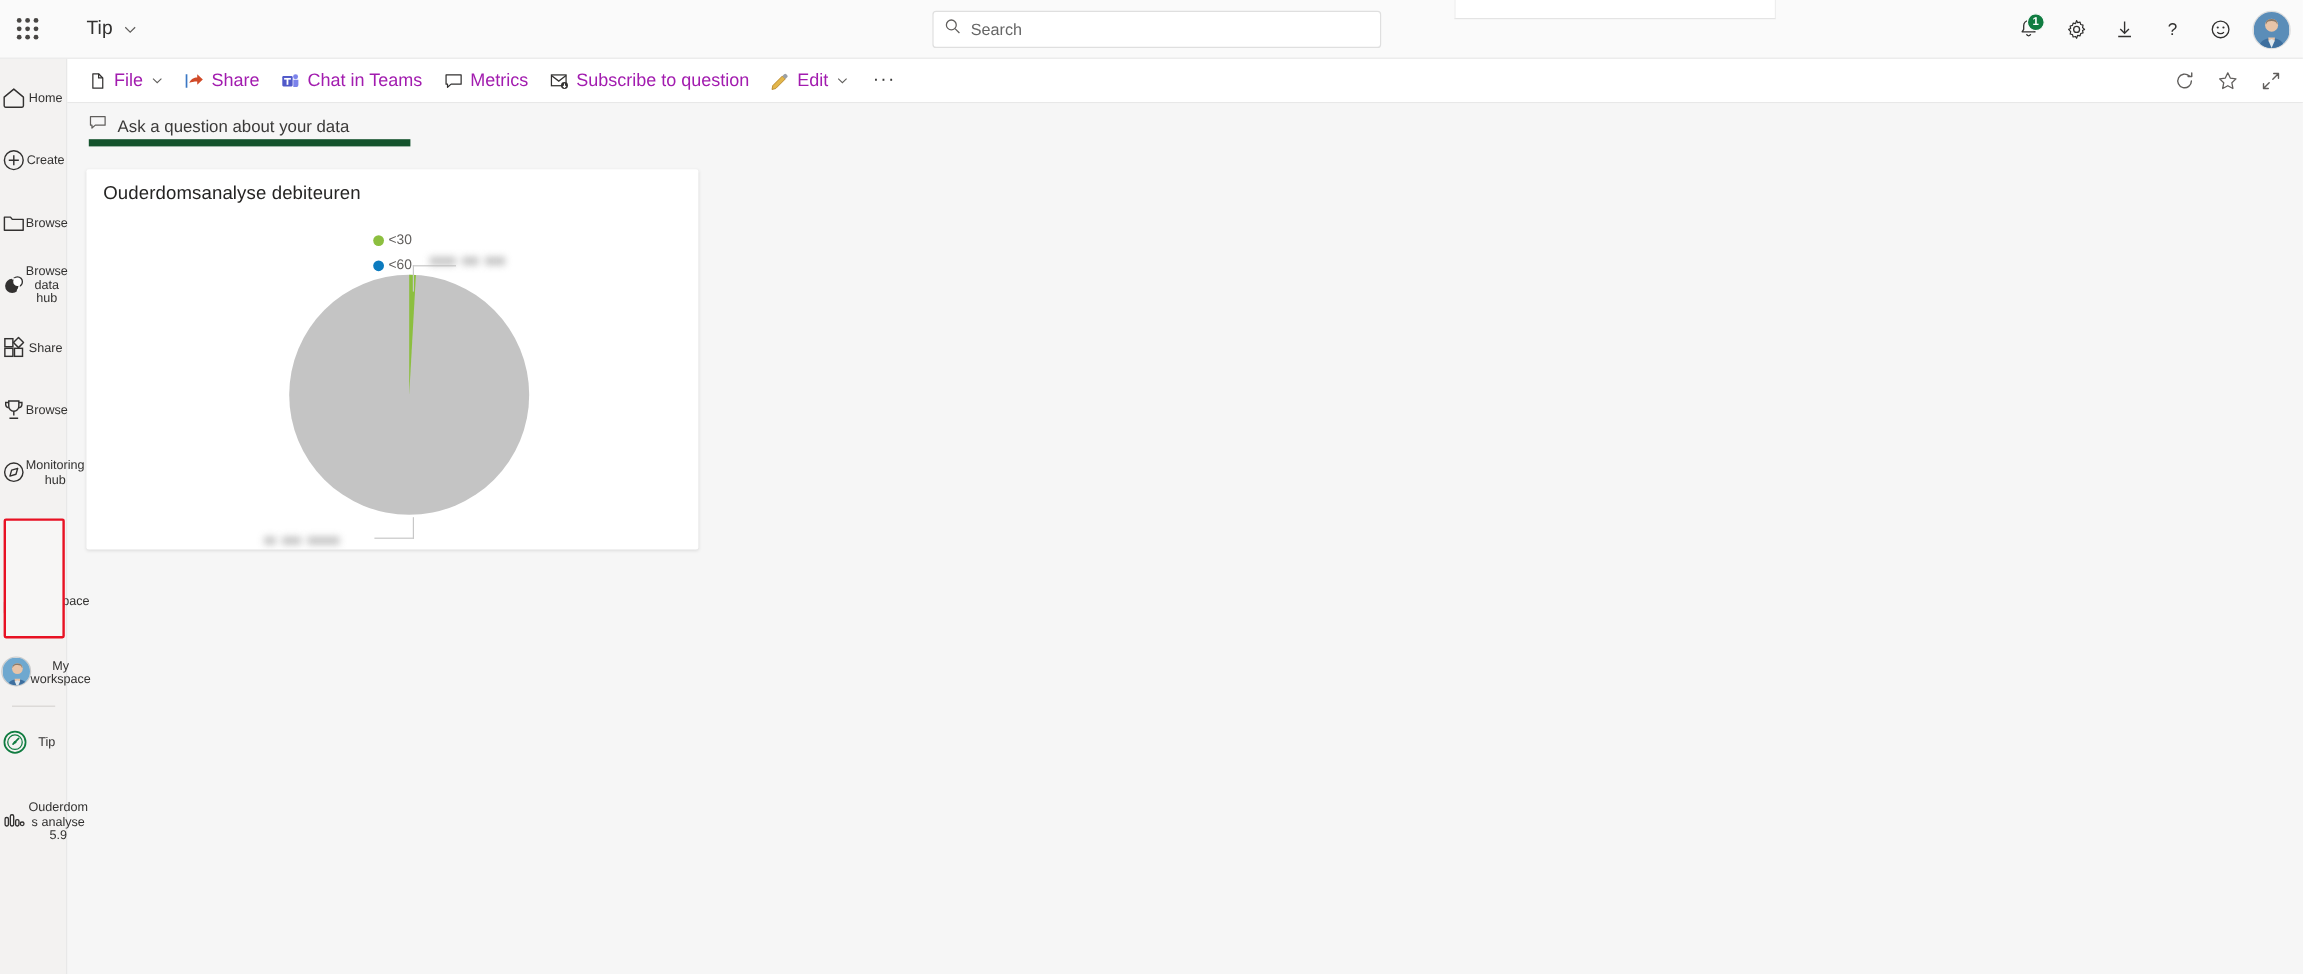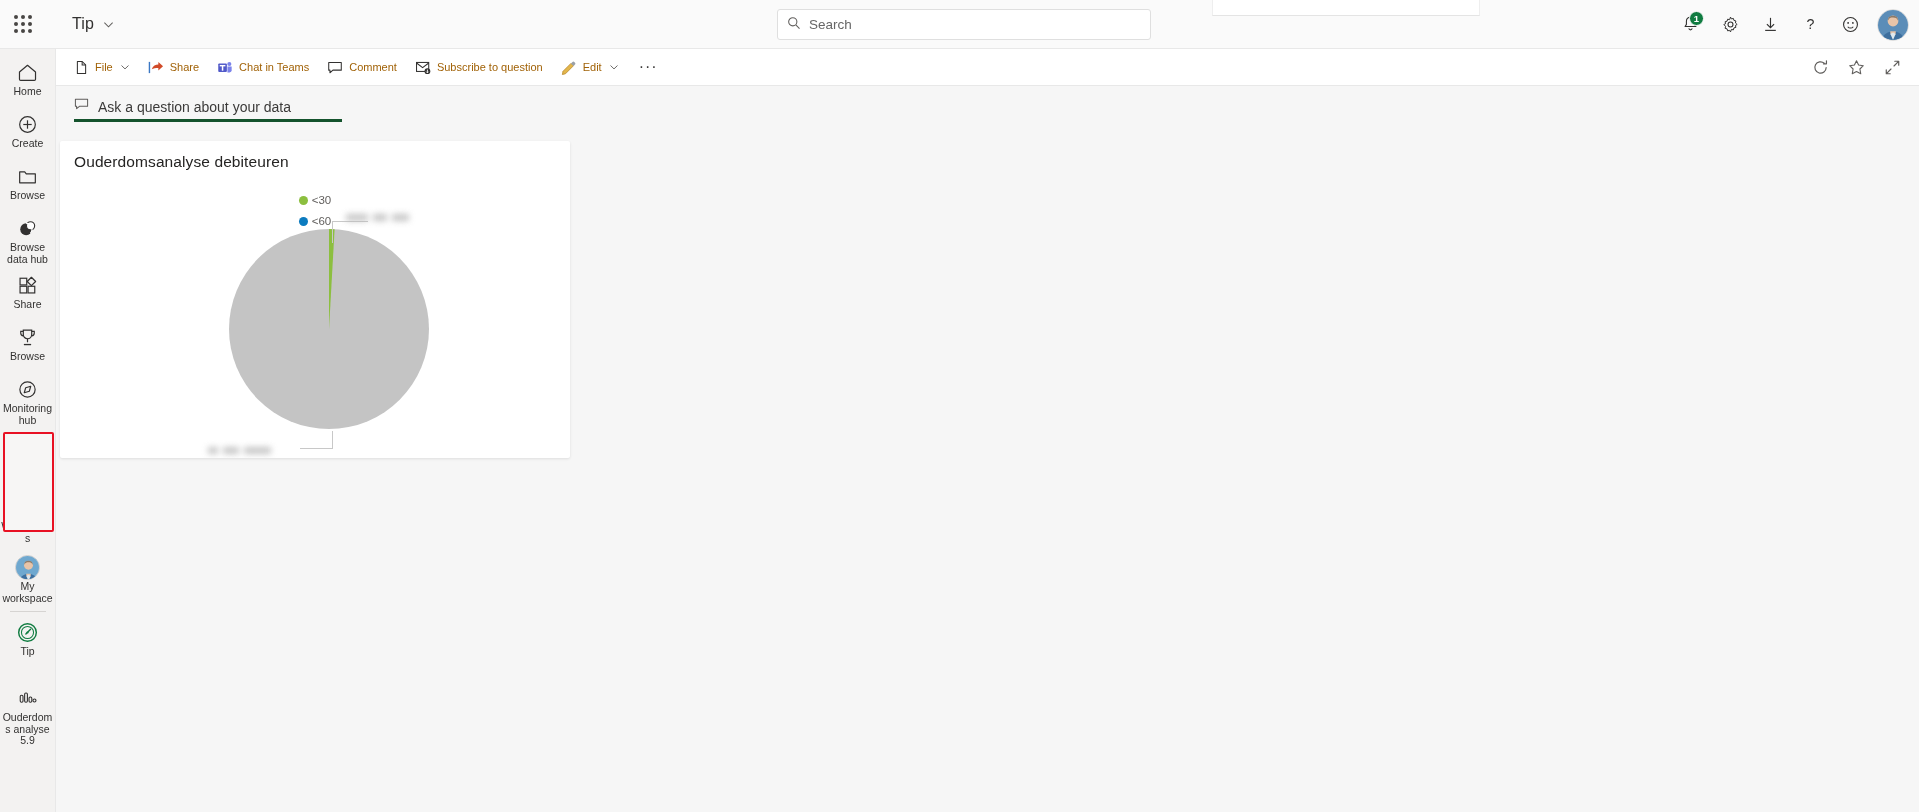--- a/index.html
+++ b/index.html
@@ -74,21 +74,21 @@
   }
 
   
   #leftnav {
     position: absolute; left: 0; top: 49px; width: 56px; height: 763px;
     background: #f3f2f1; border-right: 1px solid #e8e8e8;
     display: flex; flex-direction: column; align-items: center;
     padding-top: 6px; z-index: 30;
   }
   .nav-item {
-    width: 54px; min-height: 52px; display: flex; flex-direction: column;
+    width: 54px; min-height: 52px; display: flex; 
     align-items: center; justify-content: flex-start; cursor: pointer;
     padding-top: 6px; padding-bottom: 3px;
   }
   .nav-ico { height: 22px; display: flex; align-items: center; justify-content: center; margin-bottom: 3px; }
   .nav-lbl {
     font-size: 10.5px; color: #323130; text-align: center;
     line-height: 11.5px; width: 54px; word-wrap: break-word;
   }
   .nav-sep { width: 36px; height: 1px; background: #d6d4d2; margin: 5px 0 3px 0; }
   #nav-highlight {
@@ -105,46 +105,46 @@
   #cmdbar {
     position: absolute; left: 56px; top: 49px; width: 1863px; height: 37px;
     background: #ffffff; border-bottom: 1px solid #e8e8e8;
     display: flex; align-items: center; padding-left: 10px; z-index: 20;
   }
   .cmd-btn {
     height: 30px; display: flex; align-items: center; padding: 0 8px;
     cursor: pointer; border-radius: 2px; margin-right: 2px;
   }
   .cmd-ico { display: flex; align-items: center; margin-right: 6px; }
-  .cmd-lbl { font-size: 11px; color: #a16207; white-space: nowrap; }
+  .cmd-lbl { font-size: 15px; color: #a21caf; white-space: nowrap; }
   .cmd-chev { margin-left: 7px; display: flex; align-items: center; }
   #cmd-right {
     position: absolute; right: 12px; top: 0; height: 37px;
     display: flex; align-items: center;
   }
   .cmd-icobtn {
     width: 30px; height: 30px; display: flex; align-items: center;
     justify-content: center; cursor: pointer; border-radius: 2px; margin-left: 6px;
   }
 
   
   #canvas {
     position: absolute; left: 56px; top: 86px; width: 1863px; height: 726px;
     background: #f6f6f6; overflow: hidden;
   }
   #qna-bar {
     position: absolute; left: 18px; top: 8px; width: 268px; height: 28px;
-    border-bottom: 3px solid #14532d; display: flex; align-items: center;
+    border-bottom: 6px solid #14532d; display: flex; align-items: center;
     cursor: text; background: transparent;
   }
   #qna-text { font-size: 14px; color: #3b3a39; margin-left: 9px; }
 
   
   #tile {
-    position: absolute; left: 4px; top: 55px; width: 510px; height: 317px;
+    position: absolute; left: 16px; top: 55px; width: 510px; height: 317px;
     background: #ffffff; box-shadow: 0 1px 3px rgba(0,0,0,.10);
     border-radius: 2px; overflow: hidden;
   }
   #tile-title {
     position: absolute; left: 14px; top: 12px;
     font-size: 15.5px; color: #252423; letter-spacing: .1px;
   }
   #chart-legend {
     position: absolute; top: 53px; left: 0; width: 100%;
     display: flex; align-items: center; justify-content: center; gap: 9px; flex-direction: column;
@@ -444,21 +444,21 @@
     </span>
     <span class="cmd-lbl">Chat in Teams</span>
   </div>
 
   <div class="cmd-btn">
     <span class="cmd-ico">
       <svg width="16" height="15" viewBox="0 0 17 16">
         <path d="M1.8 2.6h13.4v8.2H6.3l-3.2 2.8v-2.8H1.8z" stroke="#323130" stroke-width="1.1" fill="none" stroke-linejoin="round"></path>
       </svg>
     </span>
-    <span class="cmd-lbl">Comment</span>
+    <span class="cmd-lbl">Metrics</span>
   </div>
 
   <div class="cmd-btn">
     <span class="cmd-ico">
       <svg width="16" height="15" viewBox="0 0 17 16">
         <rect x="1.6" y="2.6" width="13" height="9.6" stroke="#323130" stroke-width="1.1" fill="none"></rect>
         <path d="M1.6 3.2 8.1 8.1l6.5-4.9" stroke="#323130" stroke-width="1.1" fill="none"></path>
         <circle cx="13.2" cy="11.9" r="3.1" fill="#323130"></circle>
         <path d="M13.2 10.2v3.3M11.9 12.4l1.3 1.3 1.3-1.3" stroke="#fff" stroke-width=".95" fill="none"></path>
       </svg>

